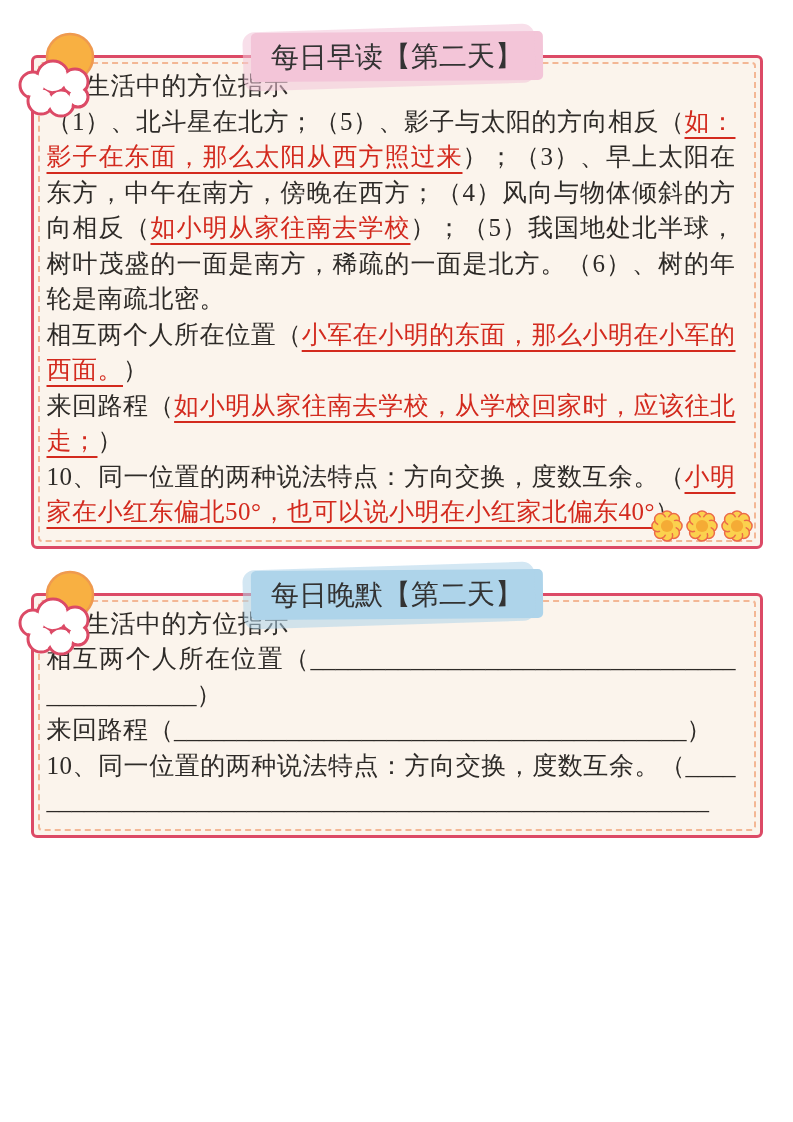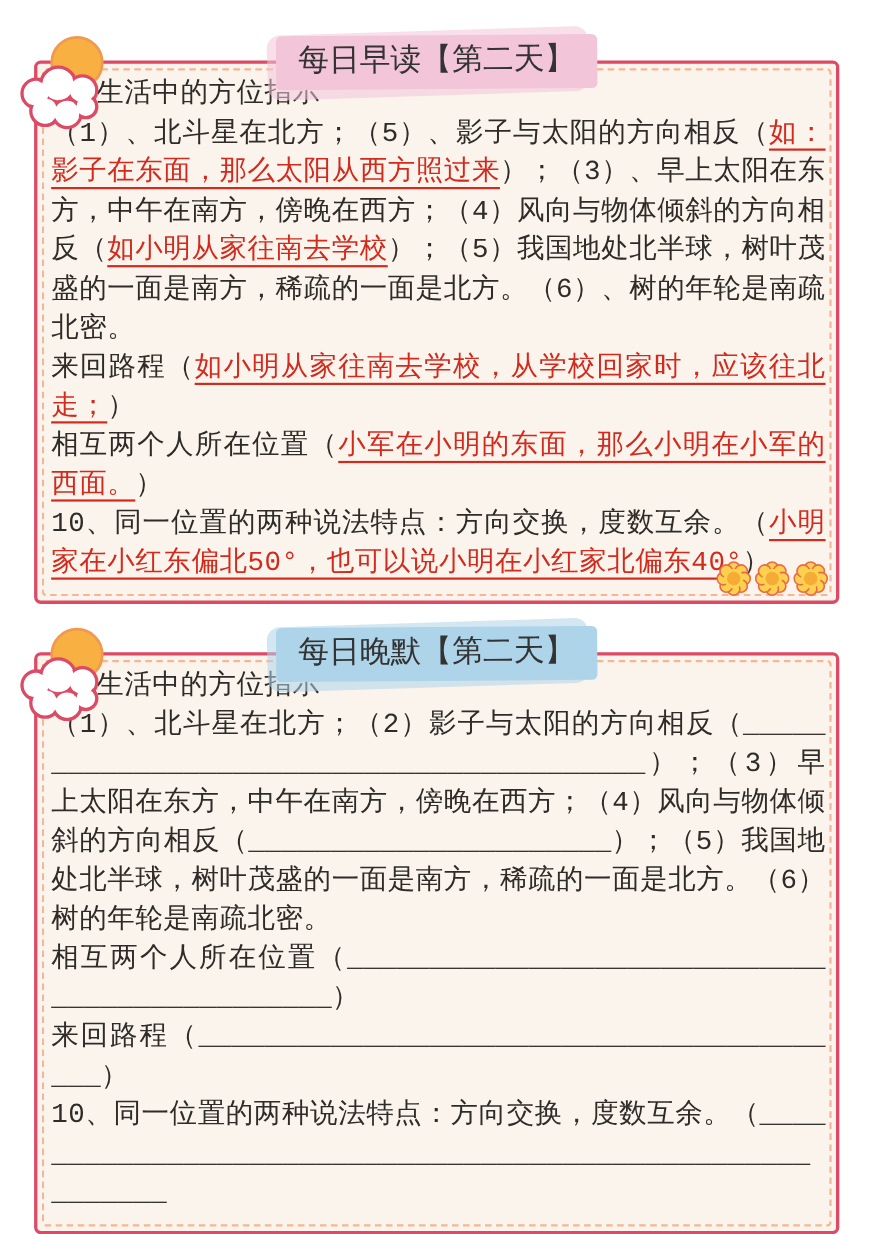--- a/index.html
+++ b/index.html
@@ -25,22 +25,21 @@
     font-family:"Liberation Serif","DejaVu Serif",serif;
     color:var(--ink);
   }
   .page{width:793px;height:1122px;padding-top:55px;}
   .card{
     position:relative;
     width:732px;margin:0 auto;
     background:var(--card-bg);
     border:3px solid var(--card-border);
     border-radius:6px;
-    padding:10px 9px 16px 13px;
-    font-family:Liberation Mono, monospace;
+    padding:10px 24px 16px 13px;
   }
   .card + .card{margin-top:44px;}
   .dash-frame{
     position:absolute;inset:4px;
     border:2px dashed var(--inner-dash);
     border-radius:4px;
     pointer-events:none;
   }
   .badge{
     position:absolute;top:-26px;left:50%;
@@ -138,22 +137,22 @@
     <svg class="corner-cloud">
         <use href="#sym-suncloud"></use>
       </svg>
     <div class="dash-frame"></div>
     <div class="badge badge-morning">
       <span>每日早读【第二天】</span>
     </div>
     <div class="content">
         <p class="para"><span class="text">8、生活中的方位指示</span></p>
         <p class="para"><span class="text">（1）、北斗星在北方；（5）、影子与太阳的方向相反（</span><span class="answer">如：影子在东面，那么太阳从西方照过来</span><span class="text">）；（3）、早上太阳在东方，中午在南方，傍晚在西方；（4）风向与物体倾斜的方向相反（</span><span class="answer">如小明从家往南去学校</span><span class="text">）；（5）我国地处北半球，树叶茂盛的一面是南方，稀疏的一面是北方。（6）、树的年轮是南疏北密。</span></p>
+        <p class="para"><span class="text">相互两个人所在位置（</span><span class="answer">小军在小明的东面，那么小明在小军的西面。</span><span class="text">）</span></p>
         <p class="para"><span class="text">来回路程（</span><span class="answer">如小明从家往南去学校，从学校回家时，应该往北走；</span><span class="text">）</span></p>
-        <p class="para"><span class="text">相互两个人所在位置（</span><span class="answer">小军在小明的东面，那么小明在小军的西面。</span><span class="text">）</span></p>
         <p class="para"><span class="text">10、同一位置的两种说法特点：方向交换，度数互余。（</span><span class="answer">小明家在小红东偏北50°，也可以说小明在小红家北偏东40°</span><span class="text">）</span></p>
       </div>
     <div class="flowers">
         <svg>
           <use href="#sym-flower"></use>
         </svg>
         <svg>
           <use href="#sym-flower"></use>
         </svg>
         <svg>
@@ -165,21 +164,20 @@
   <section class="card">
     <svg class="corner-cloud">
         <use href="#sym-suncloud"></use>
       </svg>
     <div class="dash-frame"></div>
     <div class="badge badge-evening">
       <span>每日晚默【第二天】</span>
     </div>
     <div class="content">
         <p class="para"><span class="text">8、生活中的方位指示</span></p>
-        <p class="para"><span class="text">（1）、北斗星在北方；（2）影子与太阳的方向相反（</span><span class="blank">_________________________________________</span><span class="text">）；（3）早上太阳在东方，中午在南方，傍晚在西方；（4）风向与物体倾斜的方向相反（</span><span class="blank">______________________</span><span class="text">）；（5）我国地处北半球，树叶茂盛的一面是南方，稀疏的一面是北方。（6）树的年轮是南疏北密。</span></p>
         <p class="para"><span class="text">相互两个人所在位置（</span><span class="blank">______________________________________________</span><span class="text">）</span></p>
         <p class="para"><span class="text">来回路程（</span><span class="blank">_________________________________________</span><span class="text">）</span></p>
         <p class="para"><span class="text">10、同一位置的两种说法特点：方向交换，度数互余。（</span><span class="blank">_________________________________________________________</span></p>
       </div>
 
   </section>
 
 </main>
 
 </body></html>

